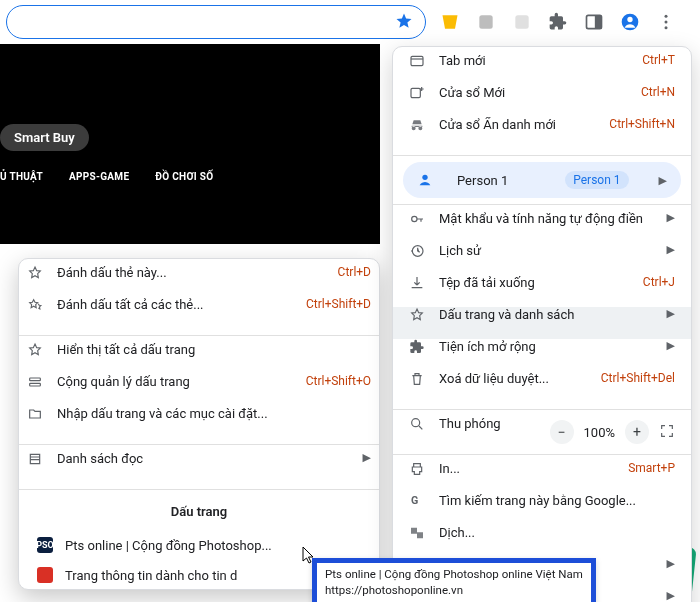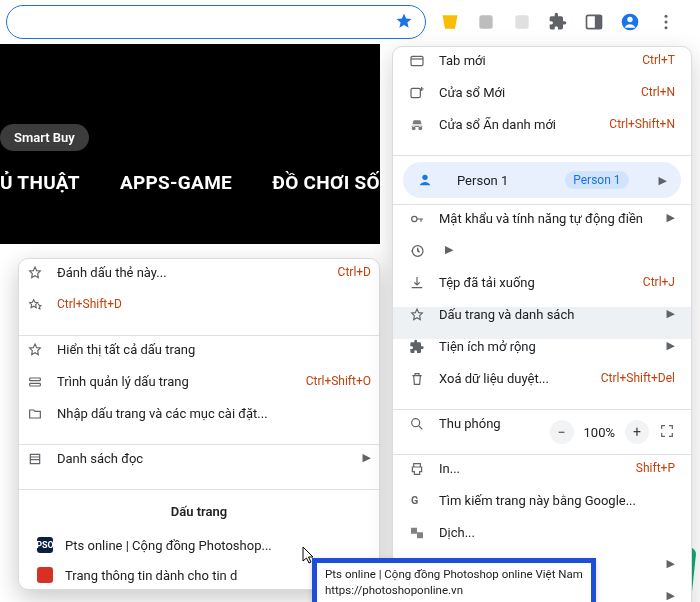--- a/index.html
+++ b/index.html
@@ -26,21 +26,21 @@
   .toolbar-icons { display: flex; align-items: center; gap: 16px; margin-left: 6px; }
   .toolbar-icons .ti { width: 20px; height: 20px; display:flex; align-items:center; justify-content:center; }
   .site-band {
     position: absolute; left: 0; top: 44px; width: 380px; height: 200px;
     background: #000; color: #fff;
   }
   .smart-buy {
     display:inline-block; background:#3c3c3c; border-radius:16px;
     padding:6px 14px; margin:80px 0 0 0; font-size:13px; font-weight:600;
   }
-  .site-nav { margin-top:20px; display:flex; gap:26px; font-weight:700; font-size:19px; letter-spacing:.3px;justify-content:space-between; }
+  .site-nav { margin-top:20px; display:flex; gap:26px; font-weight:700; font-size:10px; letter-spacing:.3px; }
   .main-menu {
     position: absolute; top: 46px; right: 8px; width: 300px;
     background: #fff; border: 1px solid #dadce0; border-radius: 10px;
     box-shadow: 0 8px 24px rgba(0,0,0,.18); padding: 6px 0;
     z-index: 10;
   }
   .mm-row {
     display: flex; height: 32px; padding: 0 16px;
     gap: 14px; position: relative; font-size: 13px; color:#202124;
   }
@@ -212,20 +212,21 @@
     <span class="mm-arrow">▶</span>
   </div>
 
   <div class="mm-row">
     <span class="mm-ico">
         <svg viewBox="0 0 24 24">
           <circle cx="13" cy="12" r="8" fill="none" stroke="#5f6368" stroke-width="1.8"></circle>
           <path stroke="#5f6368" stroke-width="1.8" d="M13 7v5l3 2M3 12h3"></path>
         </svg>
       </span>
+    <span class="mm-label">Lịch sử</span>
     <span class="mm-arrow">▶</span>
   </div>
 
   <div class="mm-row">
     <span class="mm-ico">
         <svg viewBox="0 0 24 24">
           <path stroke="#5f6368" stroke-width="1.8" fill="none" d="M12 3v12m0 0 4-4m-4 4-4-4M4 19h16"></path>
         </svg>
       </span>
     <span class="mm-label">Tệp đã tải xuống</span>
@@ -284,21 +285,21 @@
 
   <div class="mm-sep"></div>
 
   <div class="mm-row">
     <span class="mm-ico">
         <svg viewBox="0 0 24 24">
           <path stroke="#5f6368" stroke-width="1.8" fill="none" d="M7 9V4h10v5M5 9h14v7h-3v4H8v-4H5z"></path>
         </svg>
       </span>
     <span class="mm-label">In...</span>
-    <span class="mm-short">Shift+P</span>
+    <span class="mm-short">Smart+P</span>
   </div>
 
   <div class="mm-row">
     <span class="mm-ico">
         <svg viewBox="0 0 24 24">
           <text x="3" y="17" font-size="16" font-weight="700" fill="#5f6368">G</text>
         </svg>
       </span>
     <span class="mm-label">Tìm kiếm trang này bằng Google...</span>
   </div>
@@ -344,41 +345,42 @@
     <span class="mm-label">Đánh dấu thẻ này...</span>
     <span class="mm-short">Ctrl+D</span>
   </div>
   <div class="mm-row">
     <span class="mm-ico">
         <svg viewBox="0 0 24 24">
           <path class="star-outline" d="M10 4l2 4 4 .5-3 3 .8 4.5-3.8-2.2L6.2 16l.8-4.5-3-3L8 8z"></path>
           <path class="star-outline" d="M17 10l1.2 2.5 2.6.3-2 2 .5 3-2.3-1.4"></path>
         </svg>
       </span>
+    <span class="mm-label">Đánh dấu tất cả các thẻ...</span>
     <span class="mm-short">Ctrl+Shift+D</span>
   </div>
 
   <div class="sm-sep"></div>
 
   <div class="mm-row">
     <span class="mm-ico">
         <svg viewBox="0 0 24 24">
           <path class="star-outline" d="M12 3l2.5 5.5L20 9l-4 4 1 6-5-3-5 3 1-6-4-4 5.5-.5z"></path>
         </svg>
       </span>
     <span class="mm-label">Hiển thị tất cả dấu trang</span>
   </div>
   <div class="mm-row">
     <span class="mm-ico">
         <svg viewBox="0 0 24 24">
           <rect x="4" y="6" width="16" height="4" rx="1" fill="none" stroke="#5f6368" stroke-width="1.8"></rect>
           <rect x="4" y="14" width="16" height="4" rx="1" fill="none" stroke="#5f6368" stroke-width="1.8"></rect>
         </svg>
       </span>
-    <span class="mm-label">Trình quản lý dấu trang</span>
+    <span class="mm-label">Cộng quản lý dấu trang</span>
     <span class="mm-short">Ctrl+Shift+O</span>
   </div>
   <div class="mm-row">
     <span class="mm-ico">
         <svg viewBox="0 0 24 24">
           <path stroke="#5f6368" stroke-width="1.8" fill="none" d="M4 6h6l2 2h8v10H4z"></path>
         </svg>
       </span>
     <span class="mm-label">Nhập dấu trang và các mục cài đặt...</span>
   </div>

